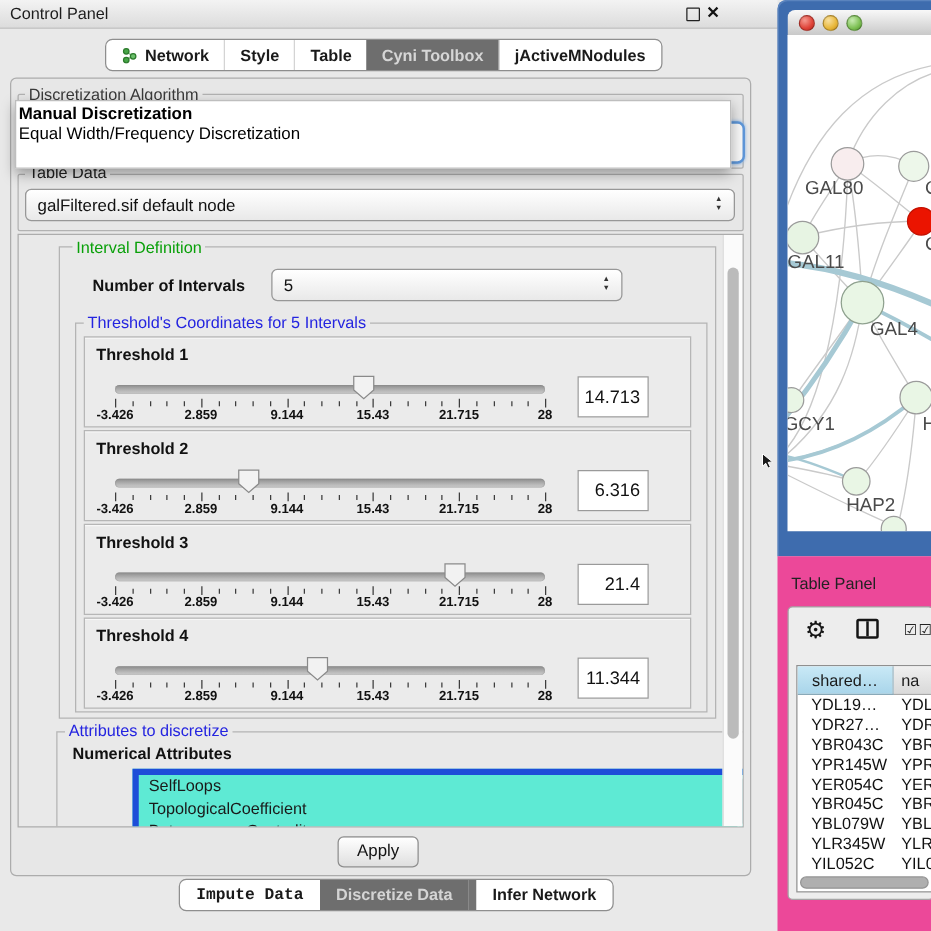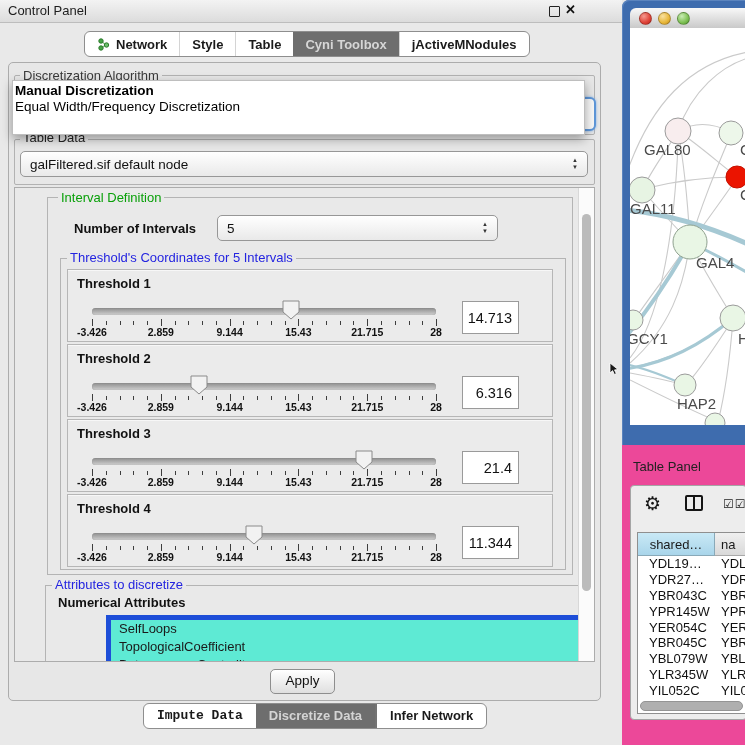--- a/index.html
+++ b/index.html
@@ -69,21 +69,21 @@
   .attr-label{left:6px;top:-9px;color:#2424E0;background:#E9E9E9;}
   .attr-title{position:absolute;left:12px;top:9px;font-size:13px;font-weight:bold;color:#111;}
   .attr-list{position:absolute;left:20px;top:29px;width:492px;height:46px;background:#5eead4;border:5px solid #1d4ed8;overflow:hidden;margin-left:40px;}
   .attr-item{padding-left:8px;font-size:13px;line-height:18px;color:#1a1a1a;}
   .list-scroll{position:absolute;right:0;top:0;width:12px;height:100%;background:#EFEFEF;border-left:1px solid #DDD;}
   .list-thumb{position:absolute;left:2px;top:2px;width:7px;height:38px;background:#A7AEB6;border-radius:4px;}
 
   .apply-btn{left:270px;top:669px;width:63px;height:23px;background:linear-gradient(#FFF,#DFDFDF);border:1px solid #8E8E8E;border-radius:5px;font-size:13.5px;color:#111;text-align:center;line-height:22px;}
 
   .bottom-tabbar{left:143px;top:703px;height:24px;display:flex;background:#FFF;border:1px solid #8E8E8E;border-radius:6px;overflow:hidden;}
-  .btab{padding:0 13px;font-size:13px;font-weight:bold;color:#1a1a1a;line-height:24px;border-left:2px solid #737373;}
+  .btab{padding:0 13px;font-size:13px;font-weight:bold;color:#1a1a1a;line-height:24px;border-left:6px solid #737373;}
   .btab:first-child{border-left:none;font-family:Liberation Mono, monospace;}
   .btab.sel{background:#6E6E6E;color:#D4D4D4;border-left:none;}
 
   
   .net-frame{left:622px;top:0;width:123px;height:445px;background:#3E6CAE;border-top-left-radius:7px;box-shadow:inset 1px 1px 0 #5B84BE;}
   .net-titlebar{left:630px;top:8px;width:115px;height:20px;background:linear-gradient(#F8F8F8,#C9C9C9);border-top-left-radius:6px;border-bottom:1px solid #979797;}
   .light{position:absolute;top:4px;width:13px;height:13px;border-radius:50%;border:1px solid rgba(0,0,0,.25);box-sizing:border-box;}
   .light.red{left:9px;background:radial-gradient(circle at 35% 30%,#F59A90,#DF4338 60%,#B5271E);}
   .light.yellow{left:28px;background:radial-gradient(circle at 35% 30%,#F8E0A0,#E8B73A 60%,#C08A1E);}
   .light.green{left:47px;background:radial-gradient(circle at 35% 30%,#C9ECB4,#7DC053 60%,#4E8F2C);}

